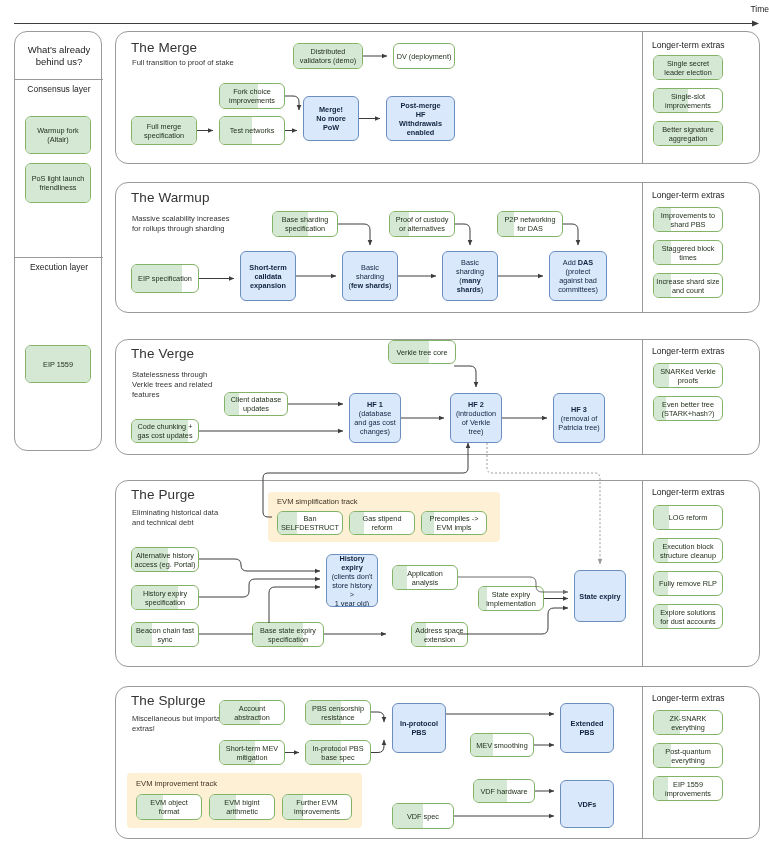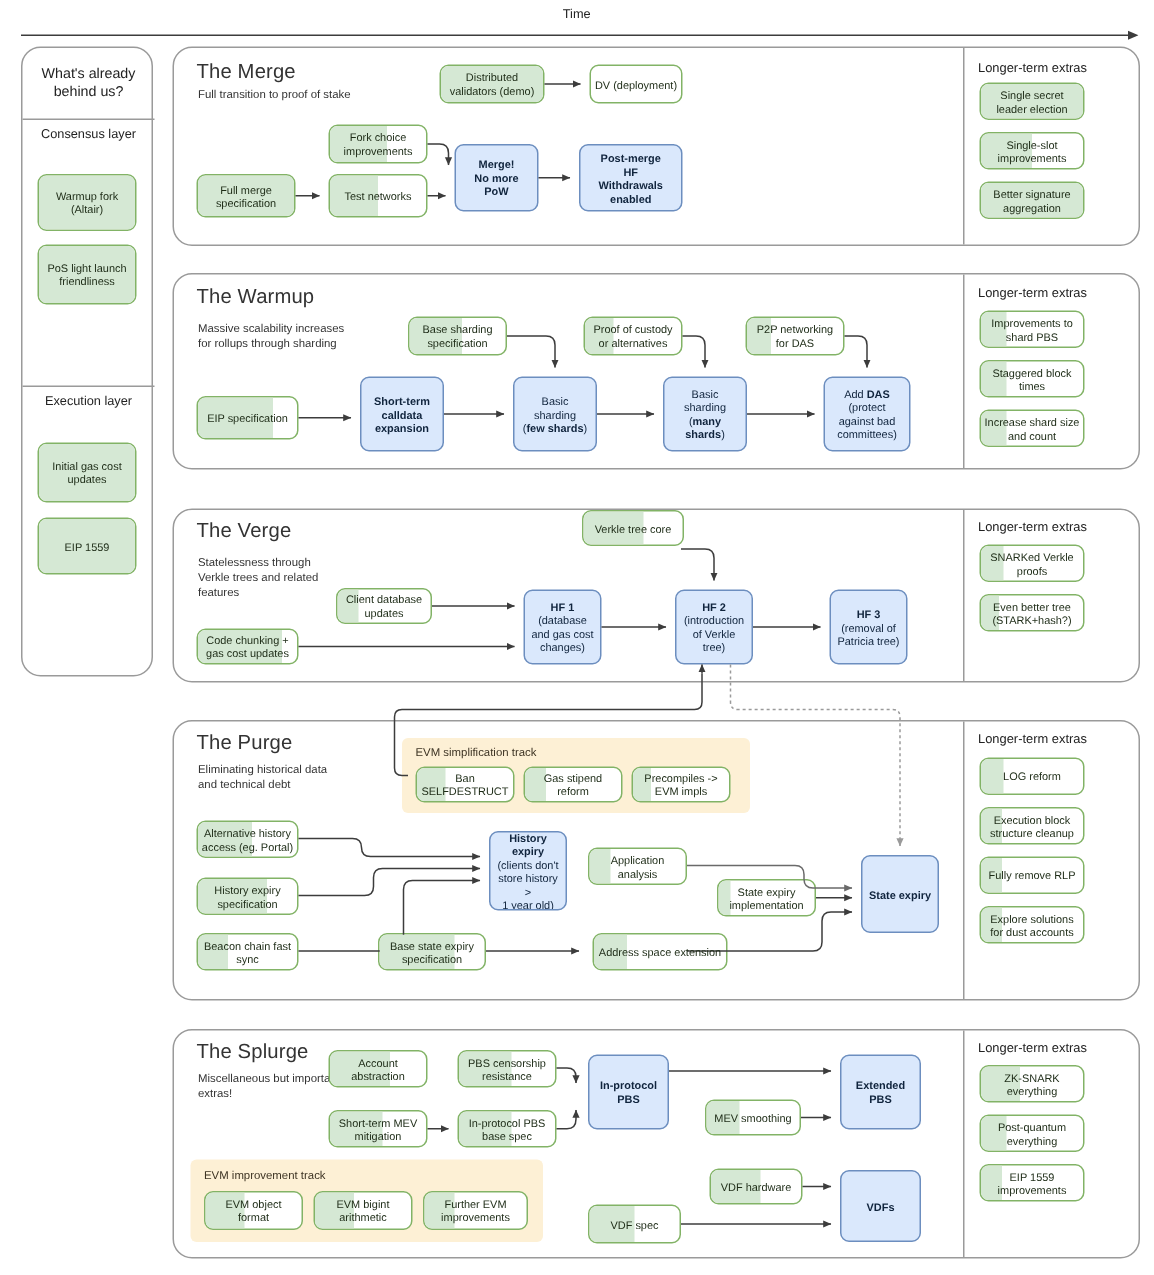--- a/index.html
+++ b/index.html
@@ -3,21 +3,21 @@
 <meta charset="utf-8">
 <style>
   html,body{margin:0;padding:0;background:#ffffff;}
   body{width:769px;height:850px;position:relative;
        font-family:"Liberation Sans","DejaVu Sans",sans-serif;
        color:#1a1a1a;-webkit-font-smoothing:antialiased;}
 
   .canvas{position:absolute;left:0;top:0;width:769px;height:850px;overflow:hidden;}
 
   
-  .time-label{position:absolute;left:0;top:4px;width:769px;text-align:center;
+  .time-label{position:absolute;left:0;top:4px;width:769px;text-align:right;
               font-size:8.5px;color:#222;}
   .time-axis{position:absolute;left:14px;top:19px;width:745px;height:9px;}
 
   
   .panel{position:absolute;border:1px solid #9a9a9a;border-radius:13px;background:#fff;
          box-sizing:border-box;}
 
   
   .side{left:14px;top:31px;width:88px;height:420px;}
   .side-title{position:absolute;left:0;top:0;width:88px;height:47px;
@@ -79,24 +79,20 @@
 
   <div class="node green" style="left:25px;top:116px;width:66px;height:38px">
     <i class="fill" style="width:100%"></i>
       <span>Warmup fork (Altair)</span>
     </div>
   <div class="node green" style="left:25px;top:163px;width:66px;height:40px">
     <i class="fill" style="width:100%"></i>
       <span>PoS light launch friendliness</span>
     </div>
 
-  <div class="node green" style="left:25px;top:295px;width:66px;height:40px">
-    <i class="fill" style="width:100%"></i>
-      <span>Initial gas cost updates</span>
-    </div>
   <div class="node green" style="left:25px;top:345px;width:66px;height:38px">
     <i class="fill" style="width:100%"></i>
       <span>EIP 1559</span>
     </div>
 
   <div class="panel" style="left:115px;top:31px;width:645px;height:133px"></div>
   <div class="lte-div" style="left:642px;top:32px;height:131px"></div>
   <div class="sec-title" style="left:131px;top:40px">The Merge</div>
   <div class="sec-sub" style="left:132px;top:58px;width:105px">Full transition to proof of stake</div>
 
@@ -261,21 +257,21 @@
       <span>Beacon chain fast sync</span>
     </div>
   <div class="node green" style="left:252px;top:622px;width:72px;height:25px">
     <i class="fill" style="width:72%"></i>
       <span>Base state expiry specification</span>
     </div>
   <div class="node green" style="left:392px;top:565px;width:66px;height:25px">
     <i class="fill" style="width:22%"></i>
       <span>Application analysis</span>
     </div>
-  <div class="node green" style="left:395px;top:622px;width:90px;height:25px">
+  <div class="node green" style="left:411px;top:622px;width:57px;height:25px">
     <i class="fill" style="width:25%"></i>
       <span>Address space extension</span>
     </div>
   <div class="node green" style="left:478px;top:586px;width:66px;height:25px">
     <i class="fill" style="width:12%"></i>
       <span>State expiry implementation</span>
     </div>
 
   <div class="node blue norm" style="left:326px;top:554px;width:52px;height:53px">
     <span><b>History<br>expiry</b><br>(clients don't<br>store history &gt;<br>1 year old)</span>

